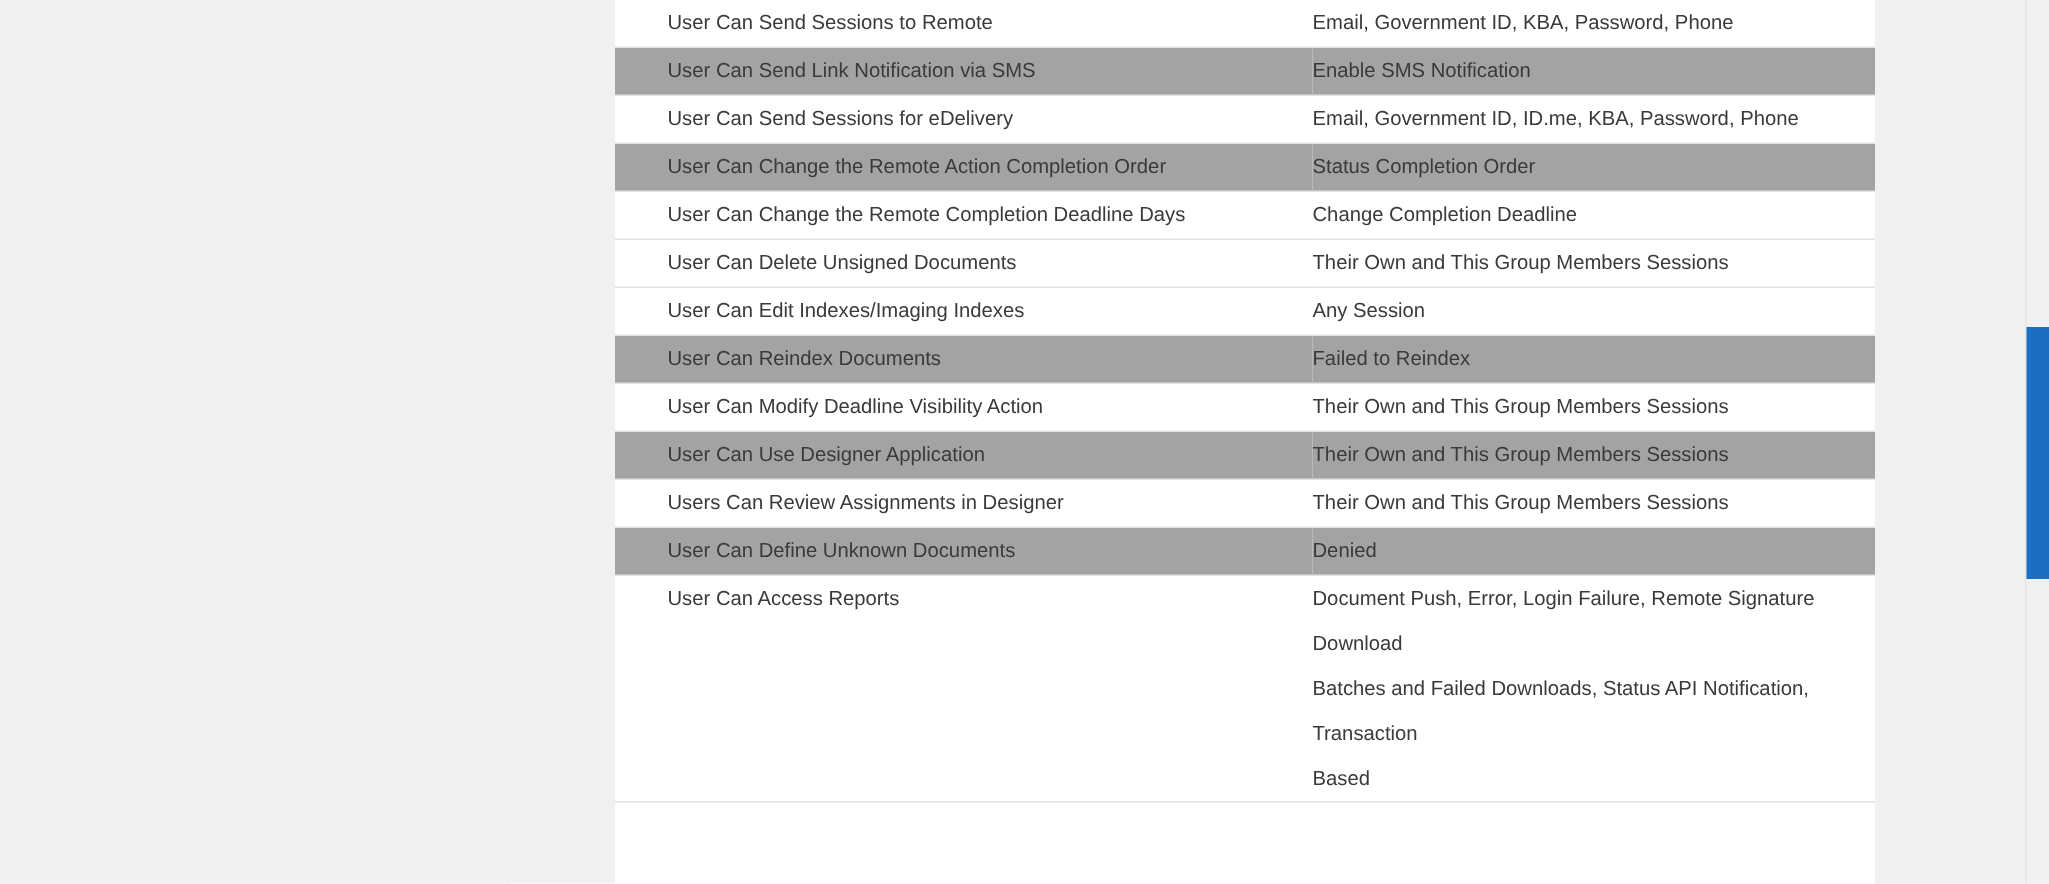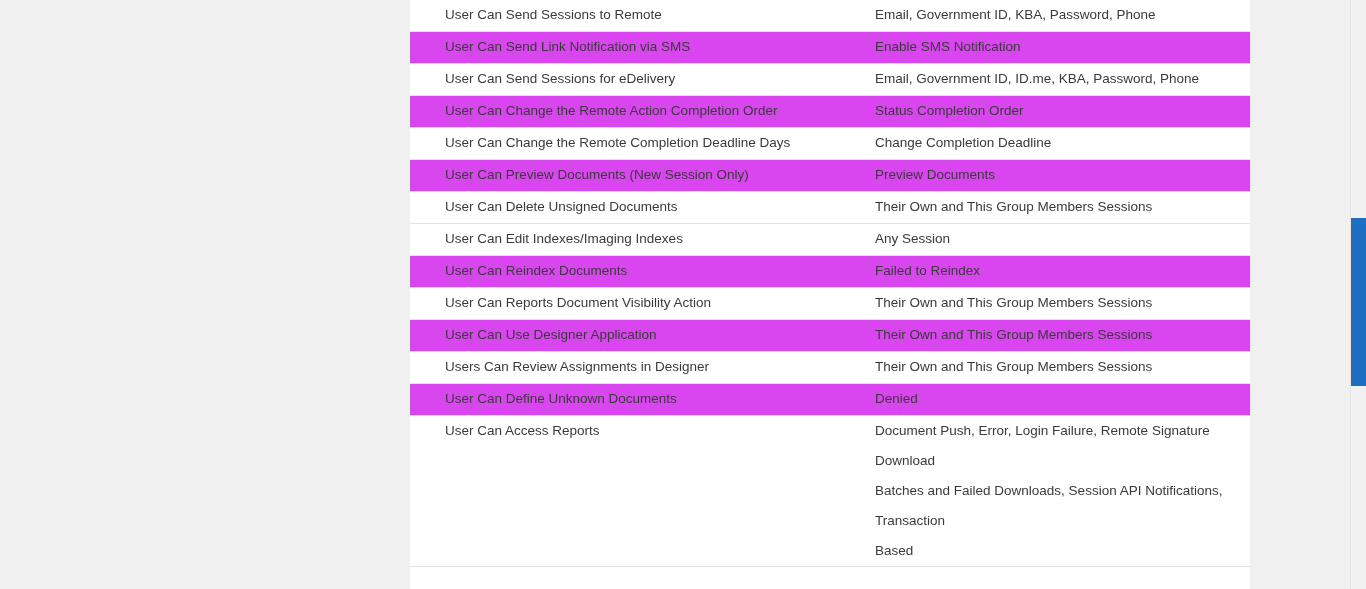--- a/index.html
+++ b/index.html
@@ -49,21 +49,21 @@
     top: -1px;
     width: 840px;
     border-collapse: collapse;
     table-layout: fixed;
   }
 
   .perm-table tr {
     background: #ffffff;
   }
   .perm-table tr.alt {
-    background: #d946ef;
+    background: #a3a3a3;
   }
 
   .perm-table td {
     border-top: 1px solid #e2e2e2;
     border-bottom: 1px solid #e2e2e2;
     font-size: 13.5px;
     color: #3a3a3a;
     line-height: 30px;
     vertical-align: top;
     padding: 0;
@@ -150,28 +150,20 @@
         </td>
       </tr>
       <tr>
         <td class="name">User Can Change the Remote Completion Deadline Days</td>
         <td class="value">
           <span class="vwrap">
             <span class="vline">Change Completion Deadline</span>
           </span>
         </td>
       </tr>
-      <tr class="alt">
-        <td class="name">User Can Preview Documents (New Session Only)</td>
-        <td class="value">
-          <span class="vwrap">
-            <span class="vline">Preview Documents</span>
-          </span>
-        </td>
-      </tr>
       <tr>
         <td class="name">User Can Delete Unsigned Documents</td>
         <td class="value">
           <span class="vwrap">
             <span class="vline">Their Own and This Group Members Sessions</span>
           </span>
         </td>
       </tr>
       <tr>
         <td class="name">User Can Edit Indexes/Imaging Indexes</td>
@@ -183,21 +175,21 @@
       </tr>
       <tr class="alt">
         <td class="name">User Can Reindex Documents</td>
         <td class="value">
           <span class="vwrap">
             <span class="vline">Failed to Reindex</span>
           </span>
         </td>
       </tr>
       <tr>
-        <td class="name">User Can Reports Document Visibility Action</td>
+        <td class="name">User Can Modify Deadline Visibility Action</td>
         <td class="value">
           <span class="vwrap">
             <span class="vline">Their Own and This Group Members Sessions</span>
           </span>
         </td>
       </tr>
       <tr class="alt">
         <td class="name">User Can Use Designer Application</td>
         <td class="value">
           <span class="vwrap">
@@ -219,21 +211,21 @@
           <span class="vwrap">
             <span class="vline">Denied</span>
           </span>
         </td>
       </tr>
       <tr>
         <td class="name">User Can Access Reports</td>
         <td class="value">
           <span class="vwrap">
             <span class="vline">Document Push, Error, Login Failure, Remote Signature Download</span>
-            <span class="vline">Batches and Failed Downloads, Session API Notifications, Transaction</span>
+            <span class="vline">Batches and Failed Downloads, Status API Notification, Transaction</span>
             <span class="vline">Based</span>
           </span>
         </td>
       </tr>
 
     </tbody>
   </table>
 
   <div class="scrollbar-track">
     <div class="scrollbar-thumb"></div>

